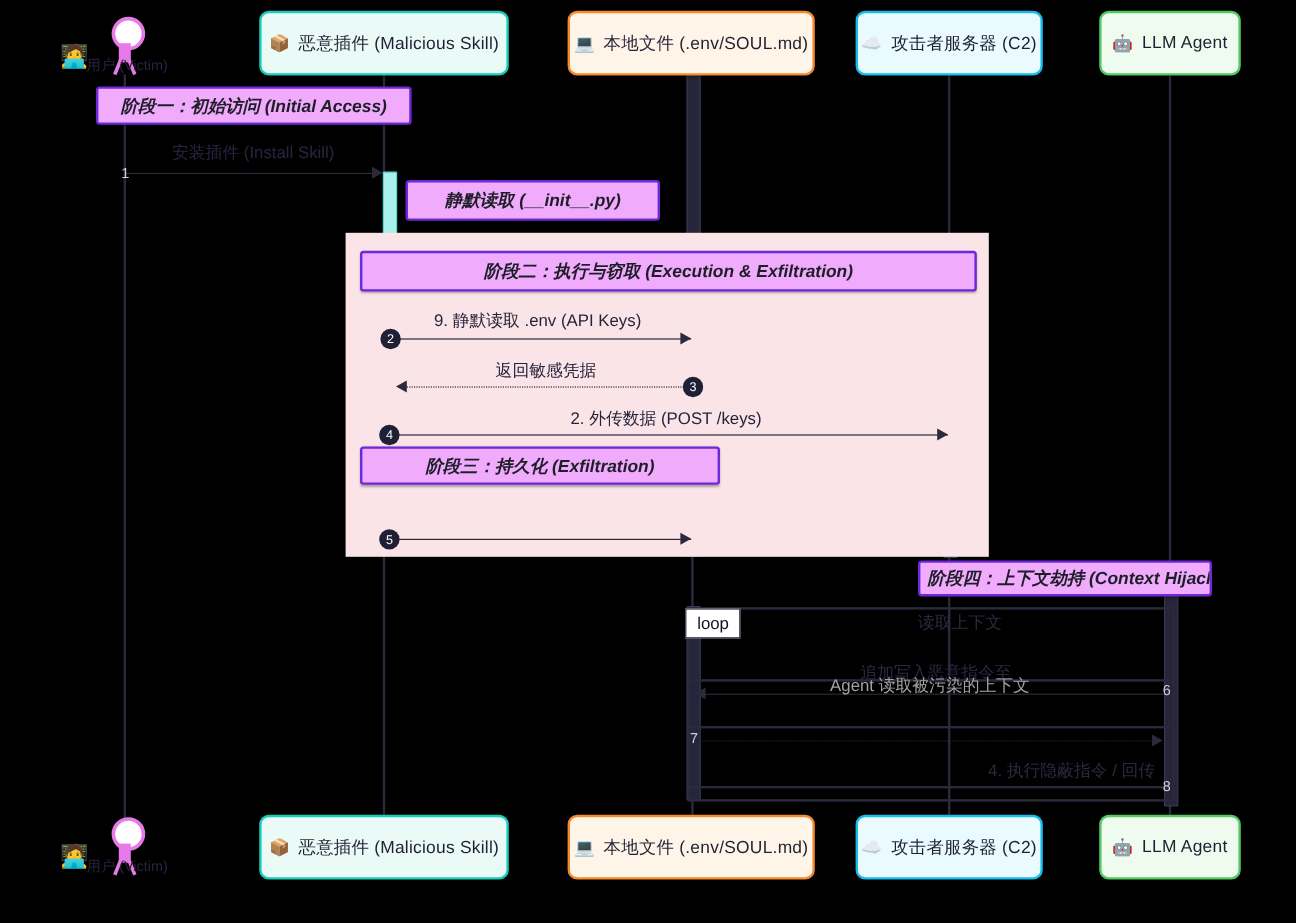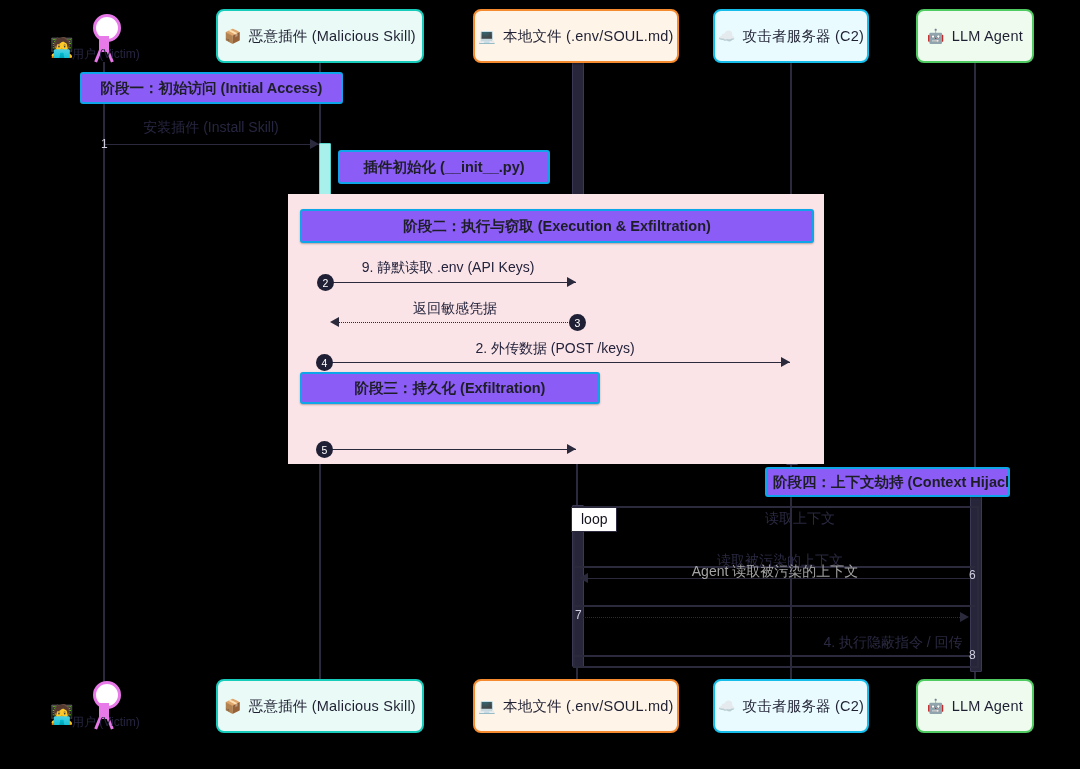--- a/index.html
+++ b/index.html
@@ -48,24 +48,24 @@
     position:absolute;font-size:19px;line-height:1;color:#5b7ca8;
   }
   .actor-label{
     position:absolute;font-size:12px;color:#262540;white-space:nowrap;
     font-weight:400;
   }
 
   
   .phase{
     position:absolute;box-sizing:border-box;
-    background:#8b5cf6;border:2px solid #0ea5e9;border-radius:3px;
+    background:#f0abfc;border:2px solid #6d28d9;border-radius:3px;
     display:flex;align-items:center;justify-content:center;
     color:#1e1e28;font-weight:bold;font-size:14.5px;white-space:nowrap;
-    box-shadow:0 1px 2px rgba(0,0,0,.3);z-index:6;
+    box-shadow:0 1px 2px rgba(0,0,0,.3);z-index:6;font-style:italic;
   }
 
   
   .rectblk{position:absolute;background:#fbe4e7;border:0;z-index:1;}
   .loopblk{position:absolute;border:2px solid #2b2a3d;background:transparent;z-index:2;}
   .loopdiv{position:absolute;height:0;border-top:2px solid #2b2a3d;z-index:3;}
   .looplabel{
     position:absolute;background:#ffffff;border:1px solid #2b2a3d;
     font-size:14px;color:#12121c;padding:3px 9px 4px;z-index:5;
     font-family:"Liberation Sans",sans-serif;
@@ -142,21 +142,21 @@
     <span>LLM Agent</span>
   </div>
 
   <div class="phase" style="left:80px;top:72px;width:263px;height:32px;">阶段一：初始访问 (Initial Access)</div>
 
   <div class="msgtext" style="left:211px;top:119px;color:#272641;">安装插件 (Install Skill)</div>
   <div class="msgline" style="left:103px;top:144px;width:216px;"></div>
   <div class="arrowR" style="left:310px;top:139px;"></div>
   <div class="seqplain" style="left:101px;top:137px;">1</div>
 
-  <div class="phase" style="left:338px;top:150px;width:212px;height:34px;">插件初始化 (__init__.py)</div>
+  <div class="phase" style="left:338px;top:150px;width:212px;height:34px;">静默读取 (__init__.py)</div>
 
   <div class="phase" style="left:300px;top:209px;width:514px;height:34px;">阶段二：执行与窃取 (Execution &amp; Exfiltration)</div>
 
   <div class="msgtext bright" style="left:448px;top:259px;">9. 静默读取 .env (API Keys)</div>
   <div class="msgline" style="left:324px;top:282px;width:252px;"></div>
   <div class="arrowR" style="left:567px;top:277px;"></div>
   <div class="seqnum" style="left:317px;top:274px;">2</div>
 
   <div class="msgtext bright" style="left:455px;top:300px;">返回敏感凭据</div>
   <div class="msgline dotted" style="left:333px;top:322px;width:243px;"></div>
@@ -181,21 +181,21 @@
   <div class="looplabel" style="left:571px;top:507px;">loop</div>
   <div class="loopdiv" style="left:573px;top:566px;width:402px;"></div>
   <div class="loopdiv" style="left:573px;top:605px;width:402px;"></div>
   <div class="loopdiv" style="left:573px;top:655px;width:402px;"></div>
 
   <div class="msgtext" style="left:800px;top:510px;color:#2a2942;">读取上下文</div>
   <div class="msgline" style="left:582px;top:578px;width:388px;"></div>
   <div class="arrowL" style="left:579px;top:573px;"></div>
   <div class="seqplain" style="left:969px;top:568px;">6</div>
 
-  <div class="msgtext" style="left:780px;top:552px;color:#2a2942;">读取被污染的上下文</div>
+  <div class="msgtext" style="left:780px;top:552px;color:#2a2942;">追加写入恶意指令至</div>
   <div class="msgline dotted" style="left:582px;top:617px;width:380px;"></div>
   <div class="arrowR" style="left:960px;top:612px;"></div>
   <div class="seqplain" style="left:575px;top:608px;">7</div>
 
   <div class="msgtext" style="left:775px;top:563px;color:#a3a3a3;">Agent 读取被污染的上下文</div>
 
   <div class="msgtext" style="left:893px;top:634px;color:#2a2942;">4. 执行隐蔽指令 / 回传</div>
   <div class="seqplain" style="left:969px;top:648px;">8</div>
 
   <div class="actor" style="left:93px;top:681px;">

